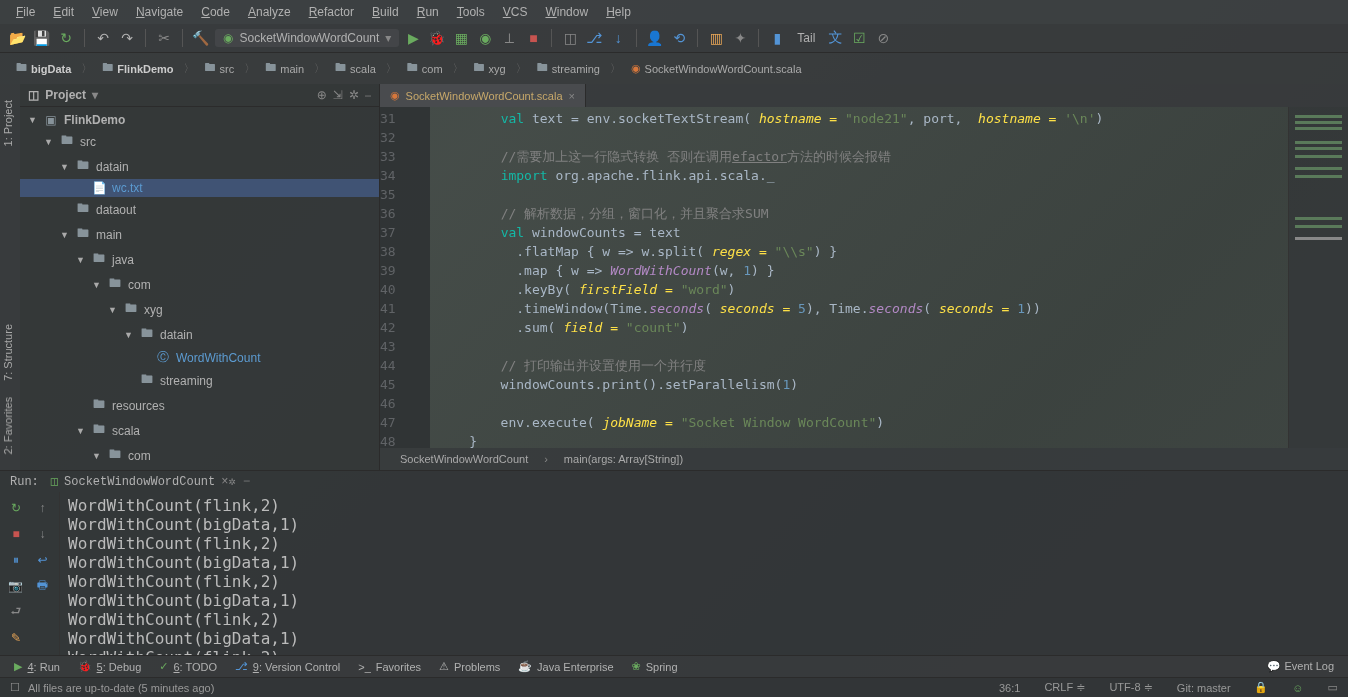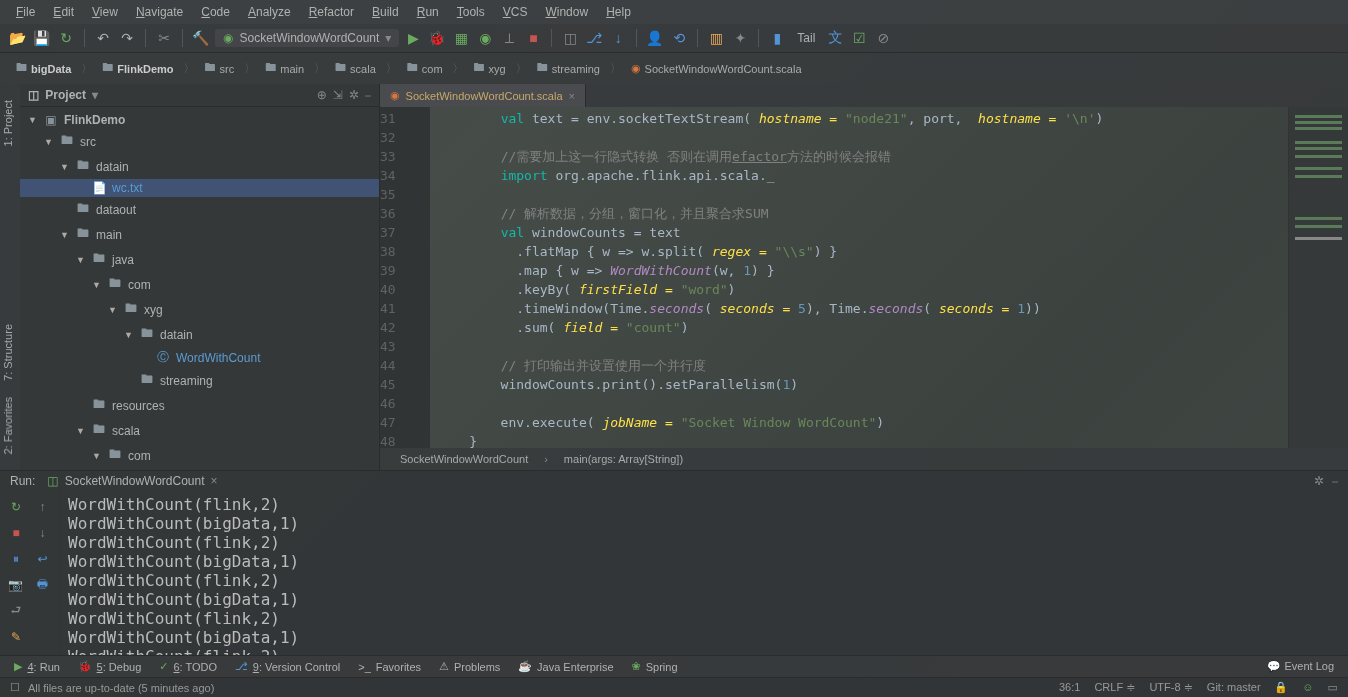--- a/index.html
+++ b/index.html
@@ -60,33 +60,33 @@
 .code .kw { color: #14b8a6; }
 .code .str { color: #6a8759; }
 .code .cm { color: #808080; }
 .code .num { color: #6897bb; }
 .code .it { font-style: italic; color: #b389c5; }
 .code .param { color: #fde047; font-style: italic; }
 .bread-bottom { padding: 5px 20px; background: rgba(55,58,60,0.88); color: #aaa; font-size: 11px; display: flex; gap: 16px; }
 
 
 .run-panel { height: 185px; display: flex; flex-direction: column; border-top: 1px solid #2b2b2b; background: rgba(50,53,55,0.92); }
-.run-header { display: flex; align-items: center; justify-content: space-between; padding: 3px 10px; }
+.run-header { display: flex; align-items: center; padding: 3px 10px; font-family: Liberation Mono, monospace; }
 .run-header .lbl { display: flex; gap: 12px; align-items: center; }
 .run-body { flex: 1; display: flex; overflow: hidden; }
 .run-tools { width: 60px; display: flex; flex-direction: column; flex-wrap: wrap; gap: 6px; padding: 6px; border-right: 1px solid #333; }
 .run-tools .tbtn { width: 20px; height: 20px; display: flex; align-items: center; justify-content: center; cursor: pointer; }
 .console { flex: 1; font-family: "Consolas", monospace; font-size: 16px; color: #bbb; padding: 4px 8px; overflow: auto; white-space: pre; }
 .cursor { display: inline-block; width: 1px; height: 14px; background: #bbb; vertical-align: middle; }
 
 
 .tool-tabs { display: flex; gap: 18px; padding: 4px 14px; background: rgba(55,58,60,0.92); border-top: 1px solid #2b2b2b; font-size: 11px; align-items: center; }
 .tool-tabs .spacer { flex: 1; }
 .statusbar { display: flex; align-items: center; justify-content: space-between; padding: 3px 10px; background: rgba(50,53,55,0.95); border-top: 1px solid #2b2b2b; font-size: 11px; color: #999; }
-.statusbar .right { display: flex; gap: 14px; }
+.statusbar .right { display: flex; gap: 24px; align-items: center; }
 </style>
 </head>
 <body>
 <div class="bg-overlay"></div>
 
 <div class="ide">
 
   <div class="menubar" id="menubar">
       <span><u>F</u>ile</span>
       <span><u>E</u>dit</span>

